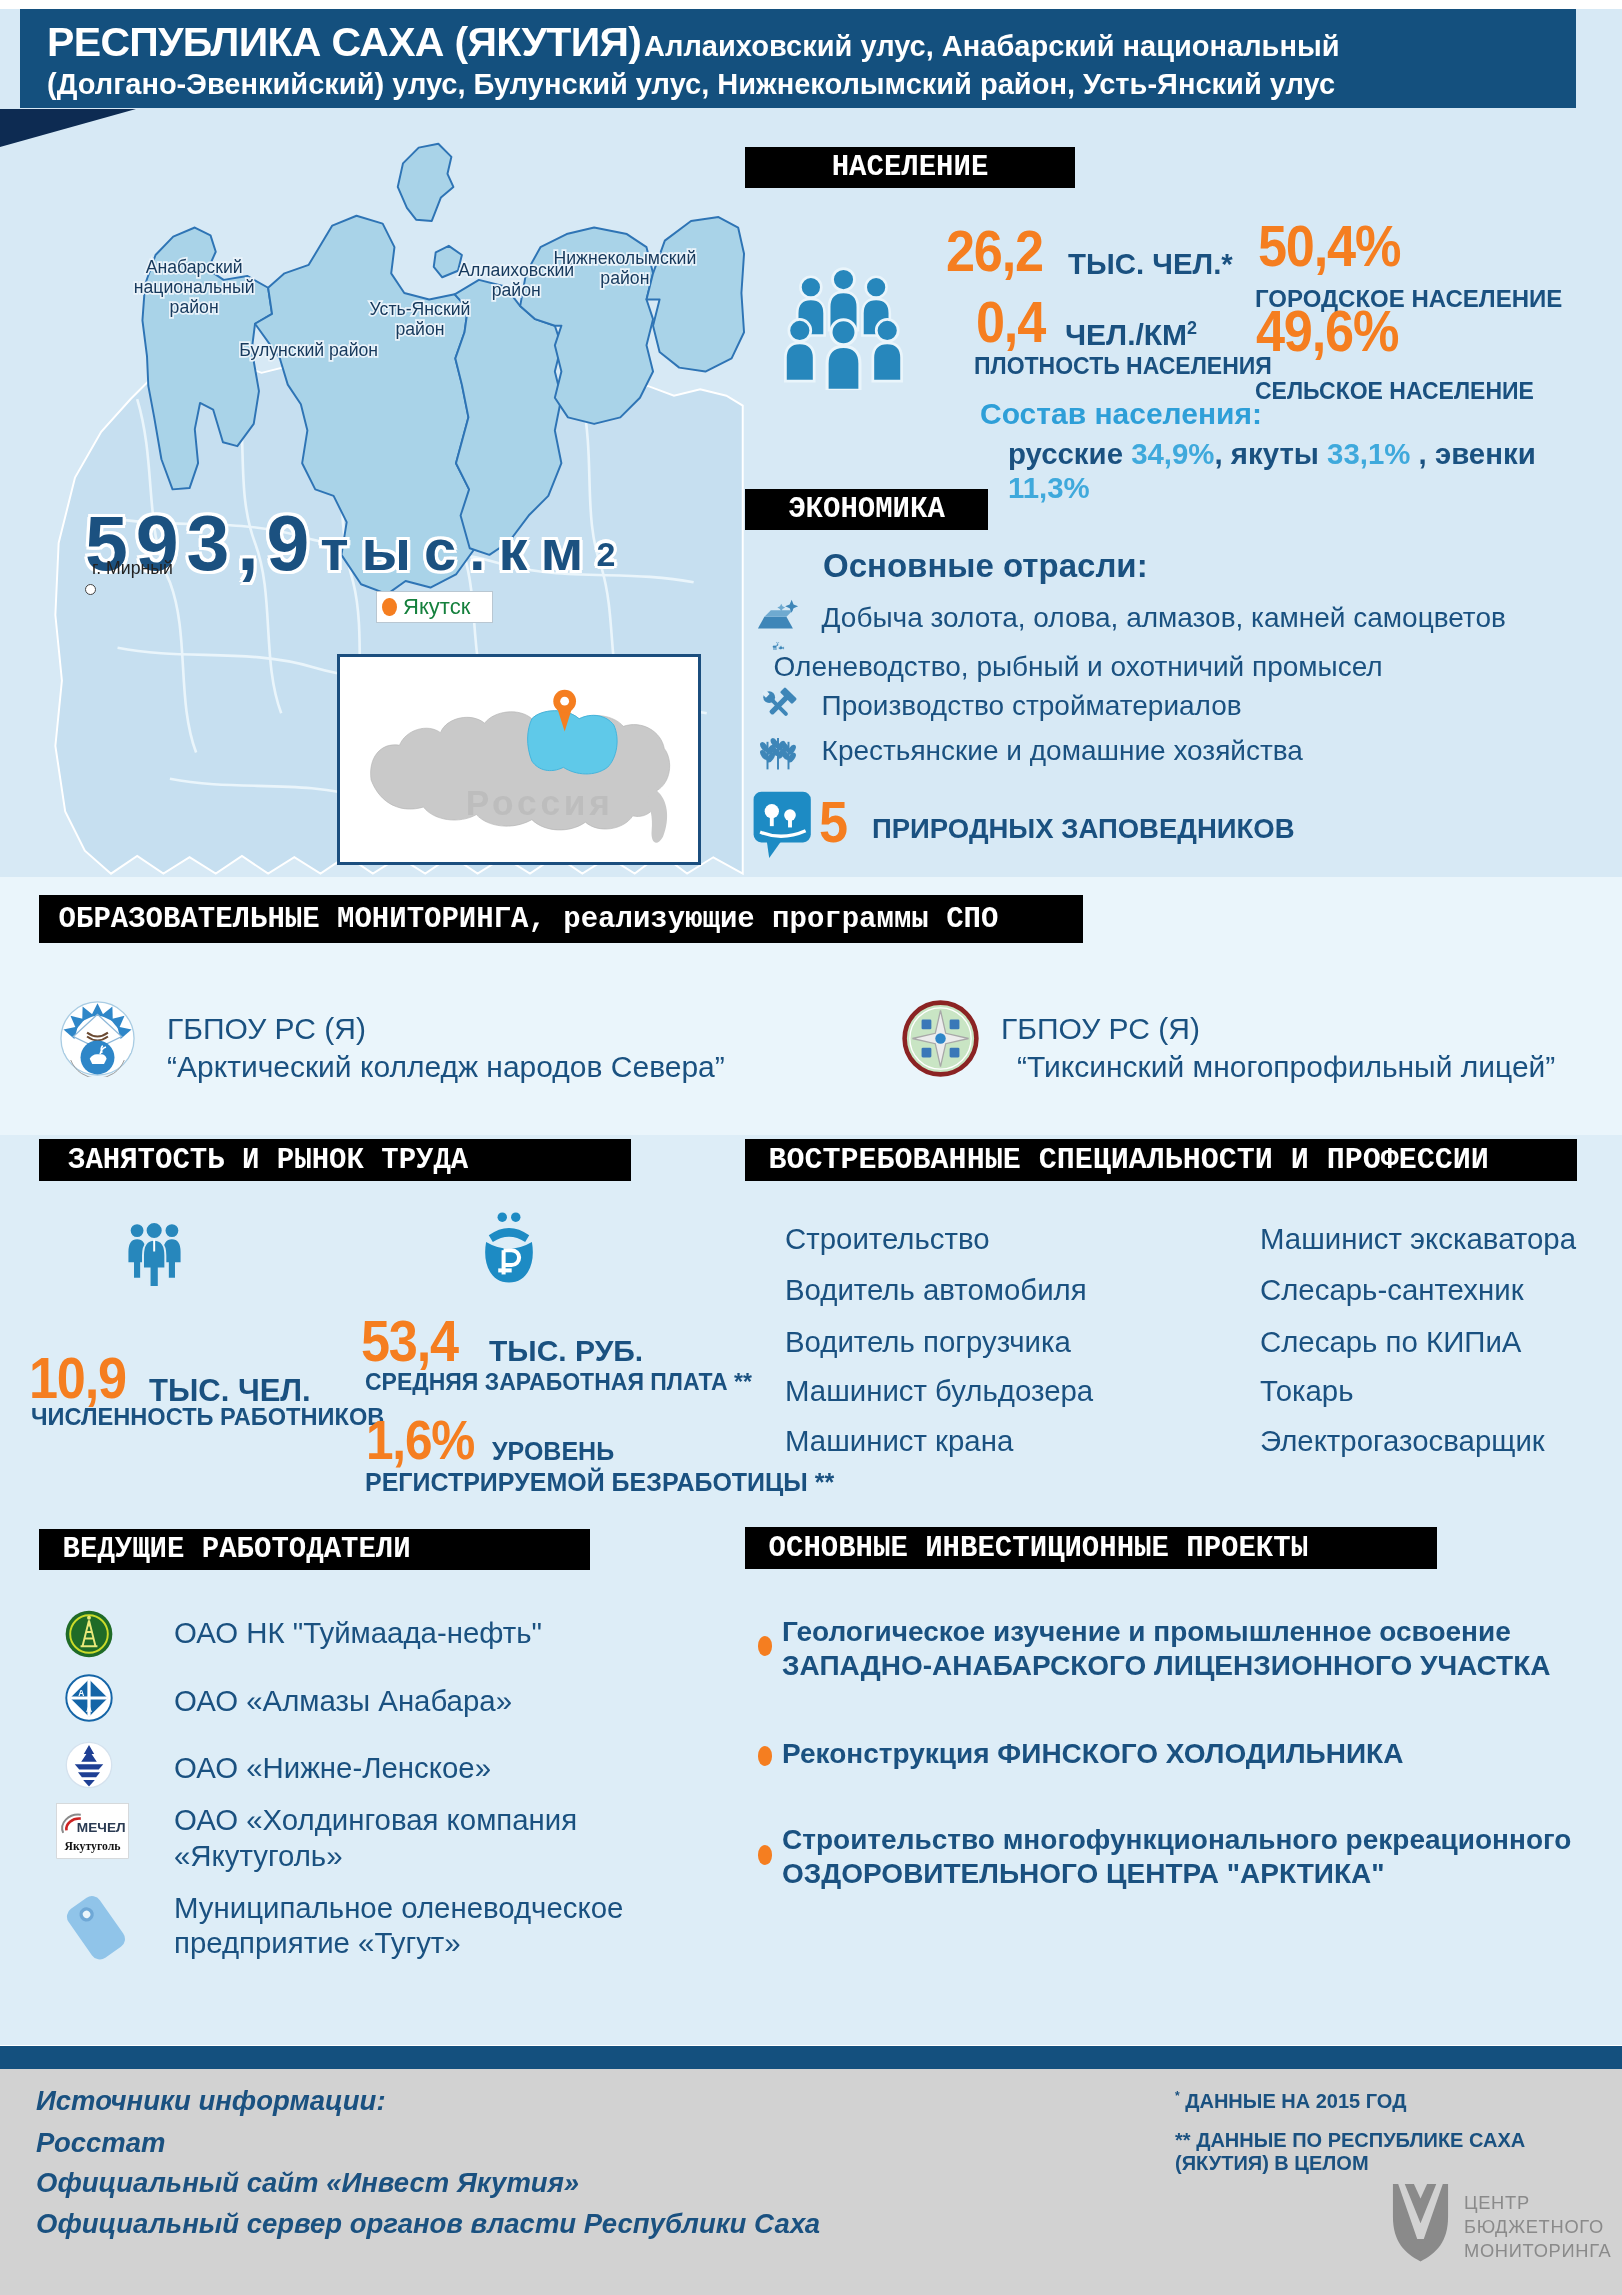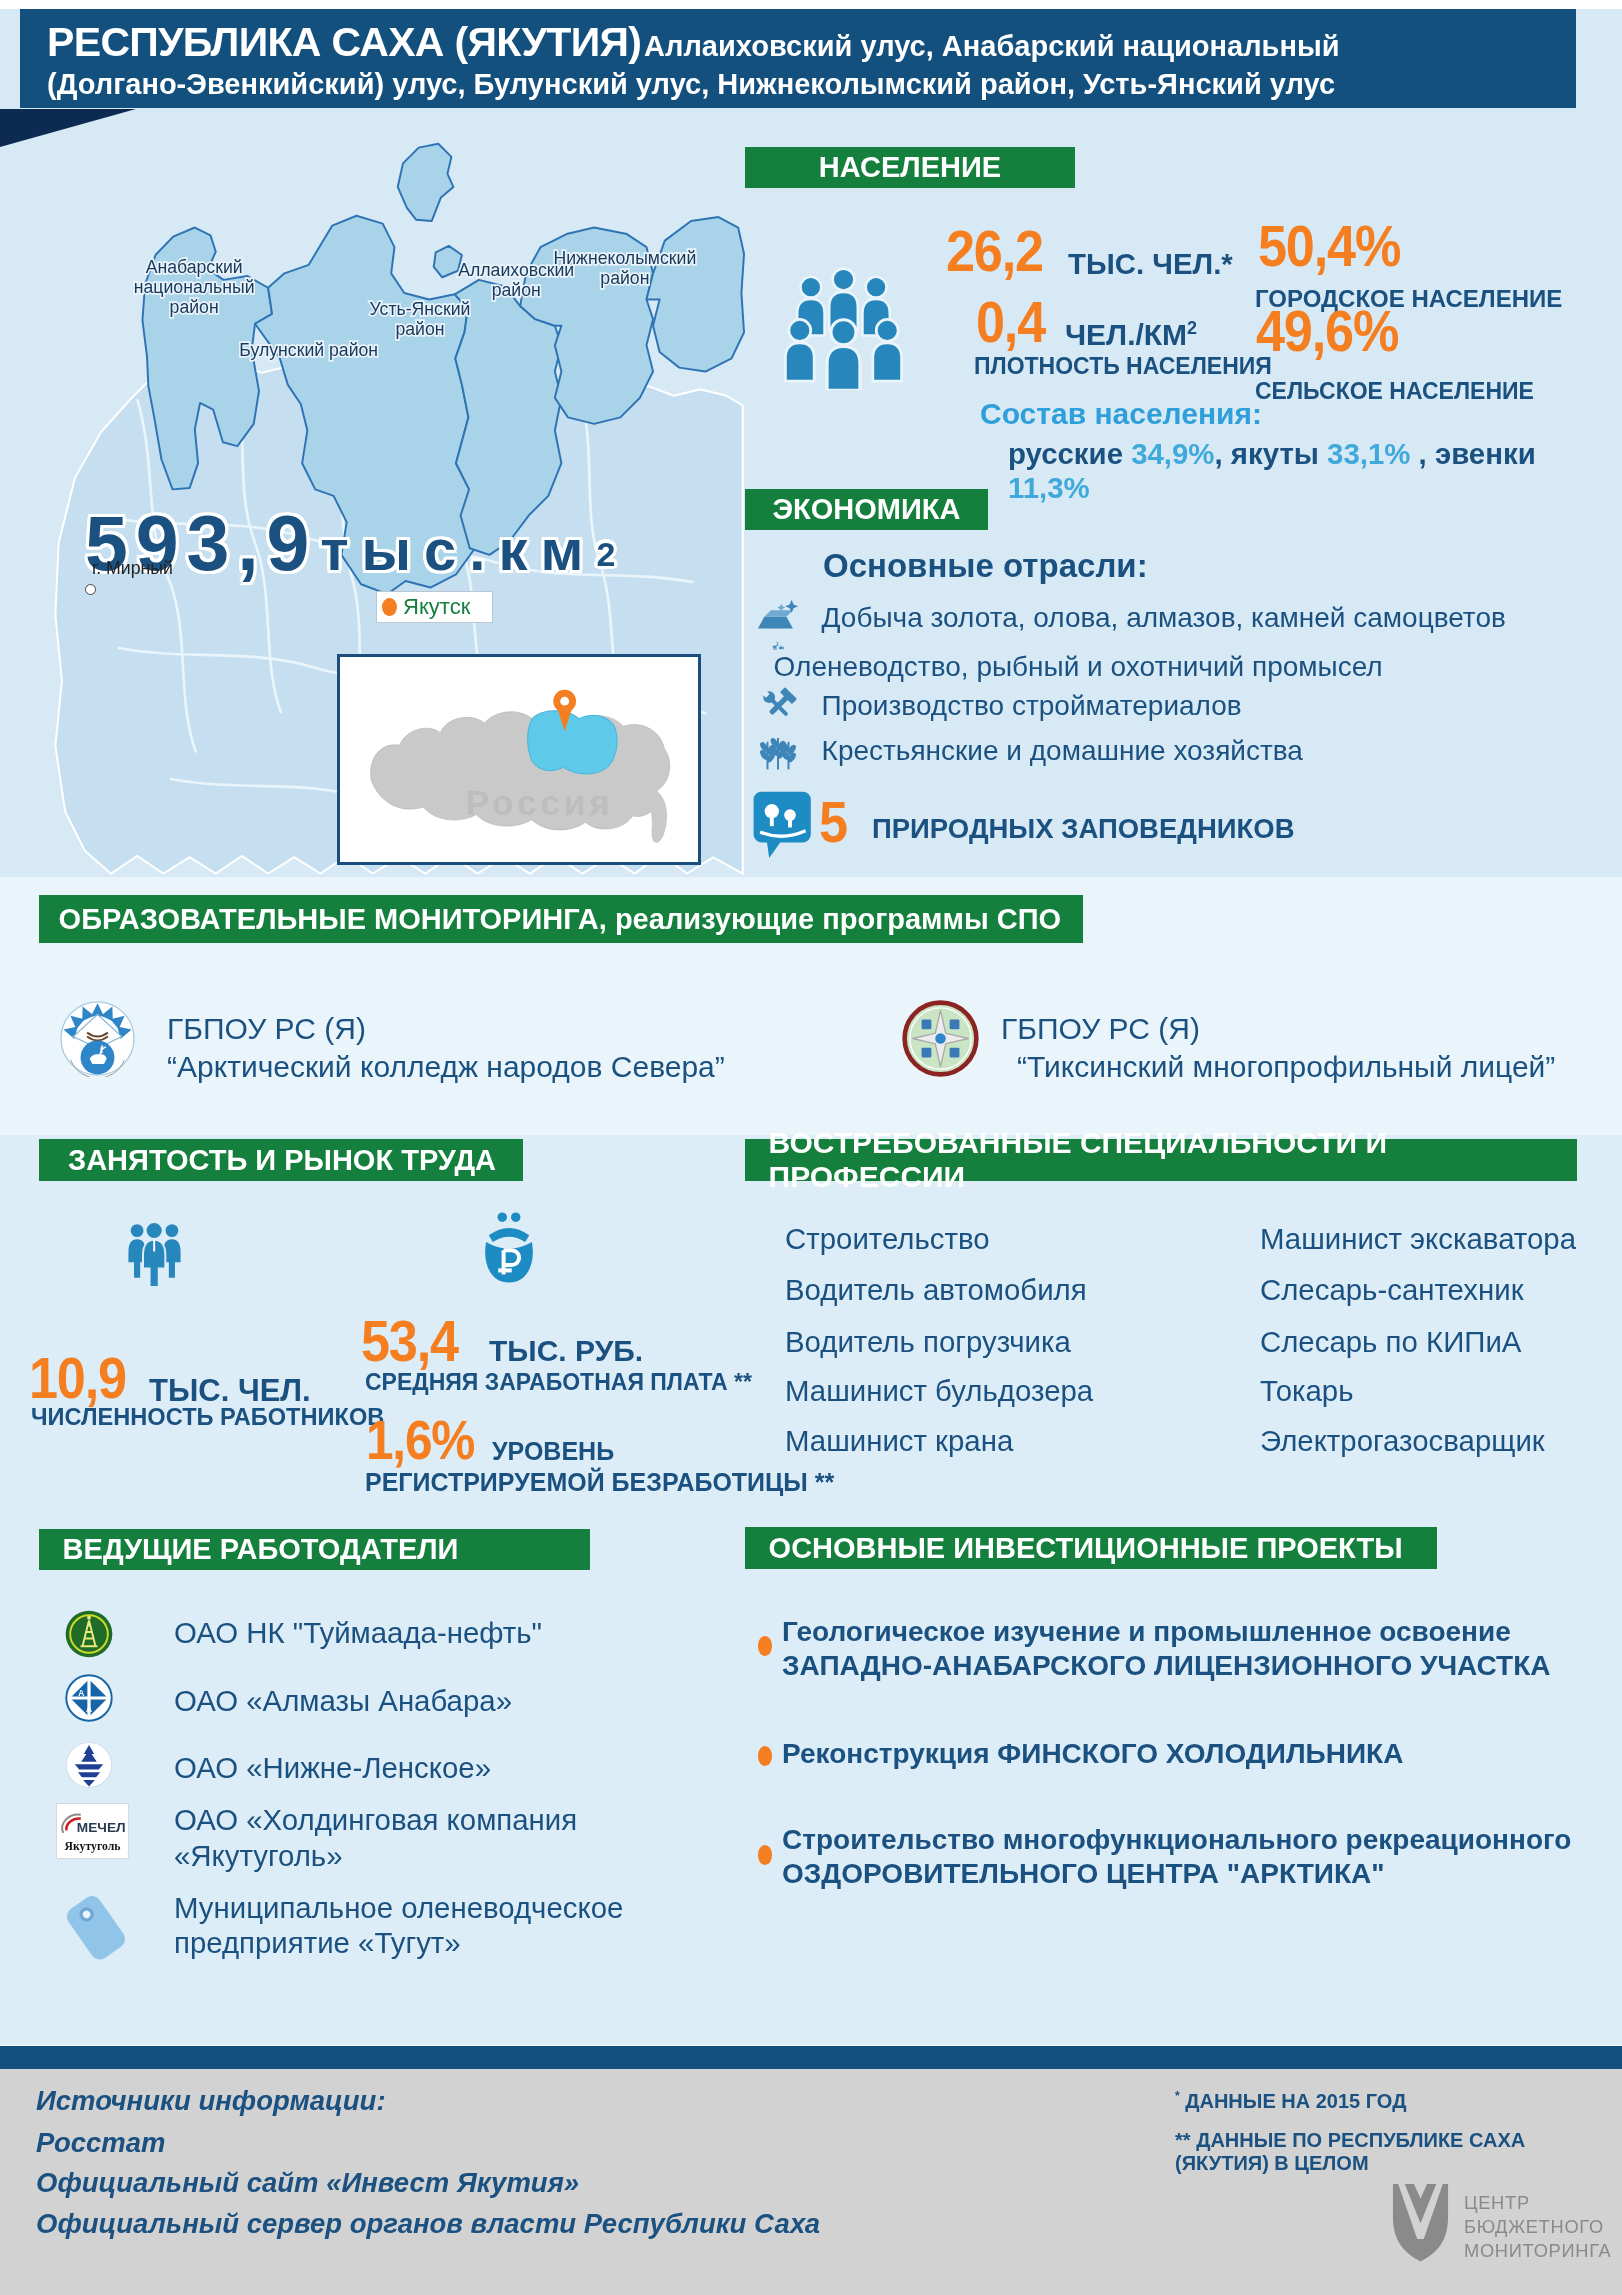--- a/index.html
+++ b/index.html
@@ -7,22 +7,22 @@
         font-family:"Liberation Sans",sans-serif;}
   .abs{position:absolute;}
   .bg-top{left:0;top:9.2px;width:1623px;height:868px;background:#D7E9F5;}
   .bg-mid{left:0;top:877px;width:1623px;height:258px;background:#EAF5FB;}
   .bg-low{left:0;top:1135px;width:1623px;height:910px;background:#DDEDF7;}
   .hdr-box{left:19.6px;top:9.2px;width:1556px;height:99px;background:#14507E;color:#fff;
            padding:9.2px 0 0 27.5px;box-sizing:border-box;line-height:1.18;}
   .hdr-title{font-size:41px;font-weight:bold;letter-spacing:-0.7px;}
   .hdr-sub{font-size:29px;font-weight:bold;}
   .tri{left:0;top:109px;width:0;height:0;border-top:38px solid #0D2B52;border-right:136px solid transparent;}
-  .sec-hdr{background:#15803d;color:#fff;font-weight:bold;display:flex;align-items:center;
-           box-sizing:border-box;padding-left:23.6px;font-size:29px;letter-spacing:0;}
+  .sec-hdr{background:#000000;color:#fff;font-weight:bold;display:flex;align-items:center;
+           box-sizing:border-box;padding-left:23.6px;font-size:29px;letter-spacing:0;font-family:Liberation Mono, monospace;}
   .sec-hdr.center{justify-content:center;padding-left:0;}
   .num{color:#F57E20;font-weight:bold;font-size:58px;line-height:1;letter-spacing:-1.3px;
        transform:scaleX(.9);transform-origin:left bottom;}
   .unit{color:#1A5180;font-weight:bold;}
   .lbl{color:#1A5180;font-weight:bold;}
   .txt{color:#1A5180;}
   .area-text{color:#1B5180;font-weight:bold;
      text-shadow:-2.6px -2.6px 0 #fff,2.6px -2.6px 0 #fff,-2.6px 2.6px 0 #fff,2.6px 2.6px 0 #fff,0 -3.3px 0 #fff,0 3.3px 0 #fff,-3.3px 0 0 #fff,3.3px 0 0 #fff;}
   .city-box{background:#fff;border:0.7px solid #b9c7d2;display:flex;align-items:center;}
   .dot{width:14.4px;height:18.3px;border-radius:50%;background:#F57E20;}
@@ -283,21 +283,21 @@
         <rect x="73" y="30" width="15" height="15" rx="2" fill="#3A78B8"></rect>
       <rect x="30" y="73" width="15" height="15" rx="2" fill="#3A78B8"></rect>
         <rect x="73" y="73" width="15" height="15" rx="2" fill="#3A78B8"></rect>
       <polygon points="59,16 67,51 102,59 67,67 59,102 51,67 16,59 51,51" fill="#ECECEC" stroke="#A8A8A8" stroke-width="2"></polygon>
       <circle cx="59" cy="59" r="8" fill="#2E86C8"></circle>
     </svg>
   </div>
   <div class="abs txt" style="left:1001px;top:1012px;font-size:30px;">ГБПОУ РС (Я)</div>
   <div class="abs txt" style="left:1001px;top:1050px;font-size:30px;margin-left:16px;">“Тиксинский многопрофильный лицей”</div>
 
-  <div class="abs sec-hdr" style="left:39px;top:1139px;width:484px;height:42px;padding-left:29px;">ЗАНЯТОСТЬ И РЫНОК ТРУДА</div>
+  <div class="abs sec-hdr" style="left:39px;top:1139px;width:592px;height:42px;padding-left:29px;">ЗАНЯТОСТЬ И РЫНОК ТРУДА</div>
 
   <div class="abs" style="left:120px;top:1212px;">
     <svg width="69" height="79" viewBox="0 0 105 120">
       <defs>
           <g id="prs2">
             <circle cx="0" cy="-28" r="13"></circle>
             <path d="M-17,10 C-17,-10 -7,-14 0,-14 C7,-14 17,-10 17,10 L17,30 L7,30 L7,58 L-7,58 L-7,30 L-17,30 Z"></path>
           </g>
         </defs>
       <g fill="#2787BC" stroke="#DDEDF7" stroke-width="3">

